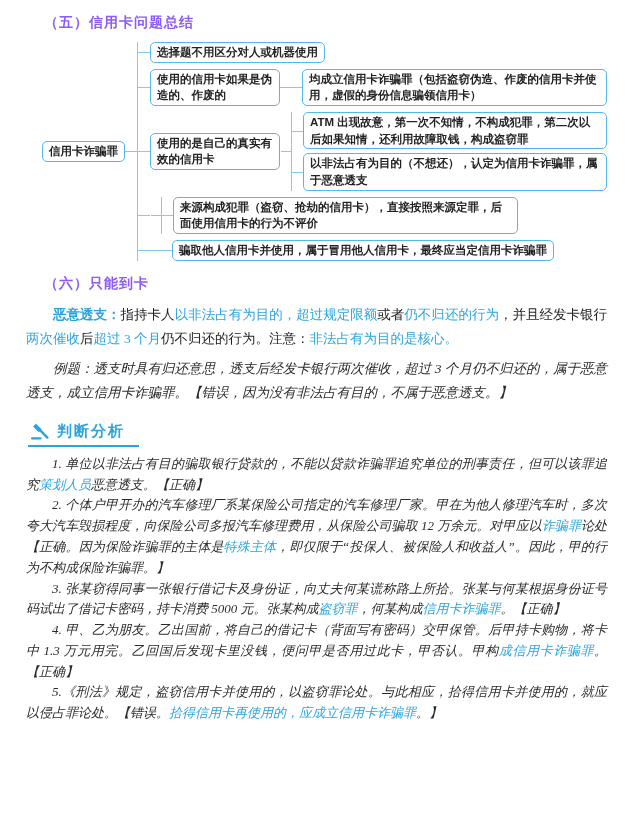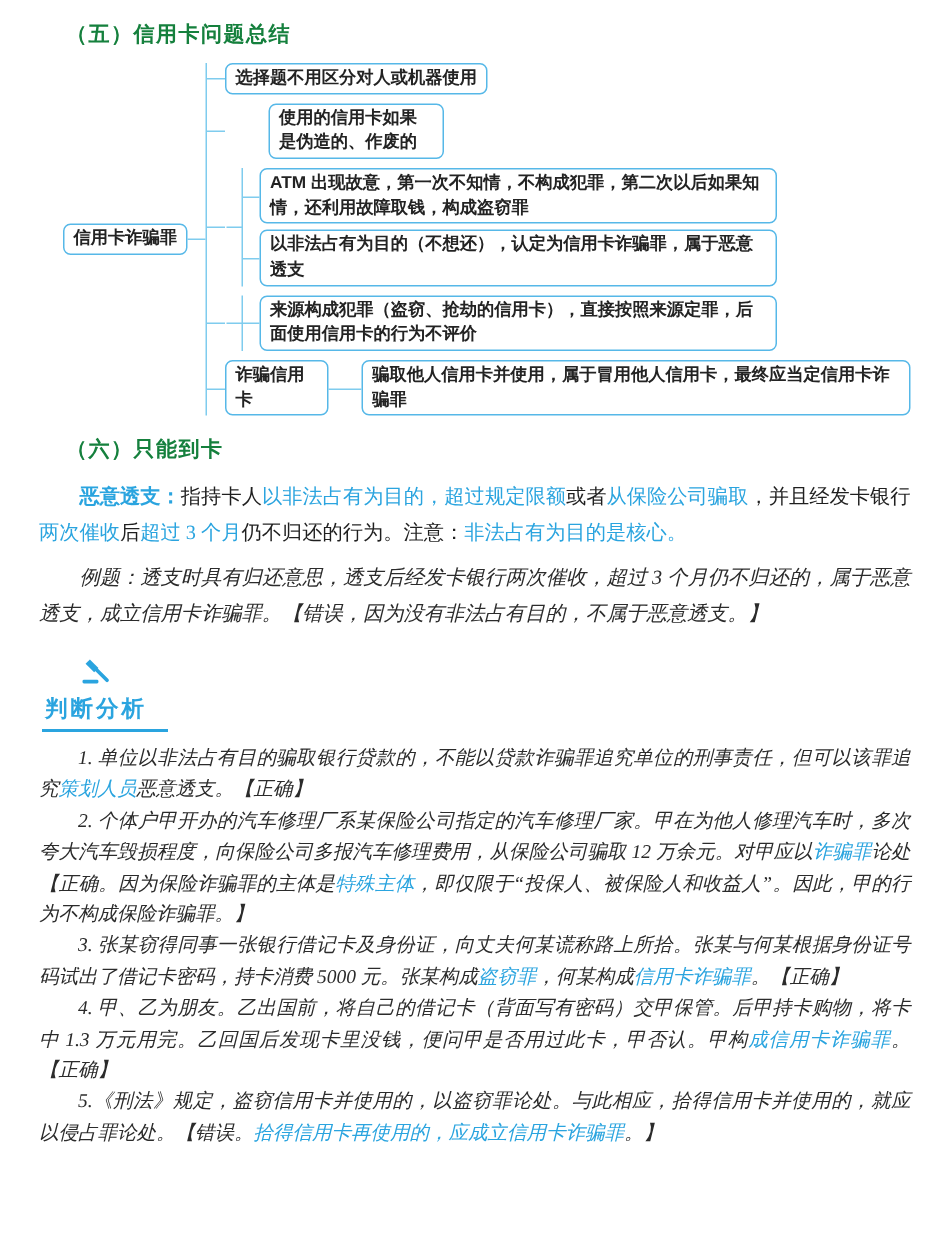--- a/index.html
+++ b/index.html
@@ -8,21 +8,21 @@
     background: #ffffff;
     color: #1f1f1f;
     font-family: "Liberation Serif", serif;
     padding: 10px 22px 6px 26px;
     overflow: hidden;
   }
   .sec-title {
     font-family: Liberation Mono, monospace;
     font-weight: bold;
     font-size: 14px;
-    color: #15803d;
+    color: #8b5cf6;
     margin: 4px 0 10px 18px;
     letter-spacing: 1px;
   }
   
   .mm {
     display: flex;
     align-items: center;
     margin: 2px 0 14px 16px;
   }
   .box {
@@ -43,21 +43,21 @@
     flex-direction: column;
     gap: 6px;
     border-left: 1.6px solid #7fccee;
     justify-content: flex-end;
   }
   .mm-branch { display: flex; align-items: center; position: relative; padding-left: 12px; }
   .mm-branch::before {
     content: ""; position: absolute; left: 0; top: 50%;
     width: 12px; border-top: 1.6px solid #7fccee;
   }
-  .l2.fixed { width: 117px; flex: 0 0 auto; margin-left: 29px; }
+  .l2.fixed { width: 130px; flex: 0 0 auto; }
   .mm-children {
     display: flex; flex-direction: column; gap: 4px;
     margin-left: 11px; position: relative;
     border-left: 1.6px solid #7fccee;
   }
   .mm-children.single { border-left: none; }
   .mm-children::before {
     content: ""; position: absolute; left: -11px; top: 50%;
     width: 11px; border-top: 1.6px solid #7fccee;
   }
@@ -87,21 +87,20 @@
     align-items: center;
     gap: 7px;
     margin: 16px 0 7px 2px;
     padding: 1px 14px 4px 2px;
     border-bottom: 2px solid #2aa4df;
     color: #2aa4df;
     font-family: "Liberation Sans", sans-serif;
     font-weight: bold;
     font-size: 15px;
     letter-spacing: 2px;
-    flex-direction: column;
   }
   .ana-list .item {
     font-size: 13px;
     line-height: 20.8px;
     text-align: justify;
     text-indent: 2em;
     font-style: italic;
     color: #2b2b2b;
     margin: 0;
   }
@@ -113,52 +112,57 @@
 
 <div class="mm">
   <div class="box root">信用卡诈骗罪</div>
   <div class="hline"></div>
   <div class="mm-branches">
       <div class="mm-branch">
         <div class="box l2">选择题不用区分对人或机器使用</div>
       </div>
       <div class="mm-branch">
         <div class="box l2 fixed">使用的信用卡如果是伪造的、作废的</div>
+        <div class="mm-children single">
+          <div class="mm-child">
+            <div class="box l3">均成立信用卡诈骗罪（包括盗窃伪造、作废的信用卡并使用，虚假的身份信息骗领信用卡）</div>
+          </div>
+        </div>
       </div>
       <div class="mm-branch">
+        <div class="box l2 fixed">使用的是自己的真实有效的信用卡</div>
         <div class="mm-children">
           <div class="mm-child">
             <div class="box l3">ATM 出现故意，第一次不知情，不构成犯罪，第二次以后如果知情，还利用故障取钱，构成盗窃罪</div>
           </div>
           <div class="mm-child">
             <div class="box l3">以非法占有为目的（不想还），认定为信用卡诈骗罪，属于恶意透支</div>
           </div>
         </div>
       </div>
       <div class="mm-branch">
         <div class="mm-children">
           <div class="mm-child">
             <div class="box l3">来源构成犯罪（盗窃、抢劫的信用卡），直接按照来源定罪，后面使用信用卡的行为不评价</div>
           </div>
         </div>
       </div>
       <div class="mm-branch">
-        <div class="box l2">诈骗信用卡</div>
         <div class="mm-children single">
           <div class="mm-child">
             <div class="box l3 wide">骗取他人信用卡并使用，属于冒用他人信用卡，最终应当定信用卡诈骗罪</div>
           </div>
         </div>
       </div>
     </div>
 </div>
 
 <h2 class="sec-title">（六）只能到卡</h2>
 
-<p class="para def"><span class="hl bold">恶意透支：</span><span>指持卡人</span><span class="hl">以非法占有为目的，超过规定限额</span><span>或者</span><span class="hl">从保险公司骗取</span><span>，并且经发卡银行</span><span class="hl">两次催收</span><span>后</span><span class="hl">超过 3 个月</span><span>仍不归还的行为。注意：</span><span class="hl">非法占有为目的是核心。</span></p>
+<p class="para def"><span class="hl bold">恶意透支：</span><span>指持卡人</span><span class="hl">以非法占有为目的，超过规定限额</span><span>或者</span><span class="hl">仍不归还的行为</span><span>，并且经发卡银行</span><span class="hl">两次催收</span><span>后</span><span class="hl">超过 3 个月</span><span>仍不归还的行为。注意：</span><span class="hl">非法占有为目的是核心。</span></p>
 <p class="para kai"><span>例题：透支时具有归还意思，透支后经发卡银行两次催收，超过 3 个月仍不归还的，属于恶意透支，成立信用卡诈骗罪。【错误，因为没有非法占有目的，不属于恶意透支。】</span></p>
 
 <div>
   <div class="ana-head">
     <span style="display:inline-flex;">
       <svg width="20" height="18" viewBox="0 0 24 22" aria-hidden="true">
         <path d="M7 2 L14 9 L10.5 12.5 L3.5 5.5 Z" fill="#2aa4df"></path>
         <path d="M12 10 L21 19" stroke="#2aa4df" stroke-width="3" stroke-linecap="round" fill="none"></path>
         <rect x="1" y="18.5" width="13" height="3" rx="1.2" fill="#2aa4df"></rect>
       </svg>

